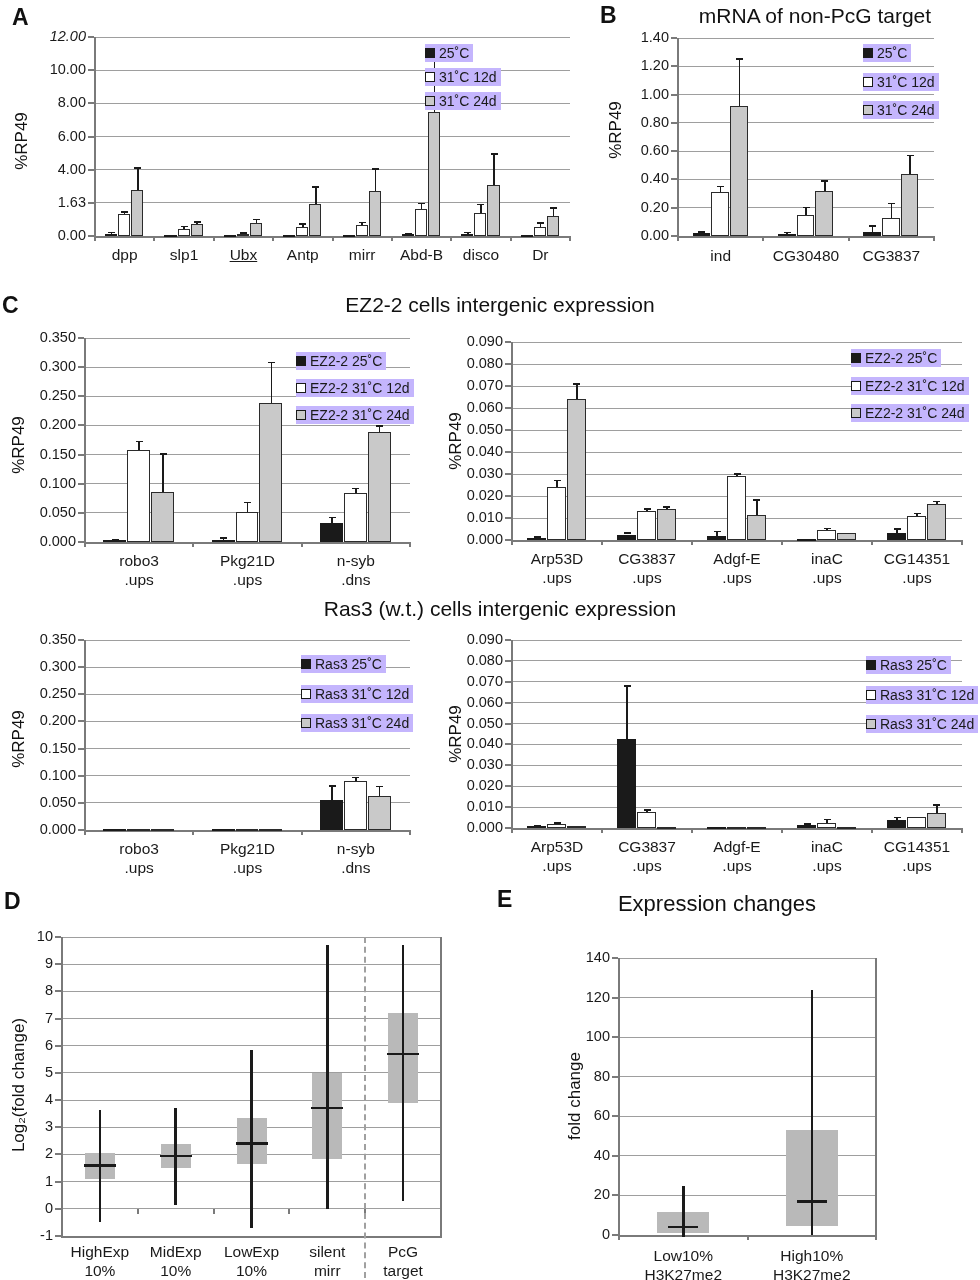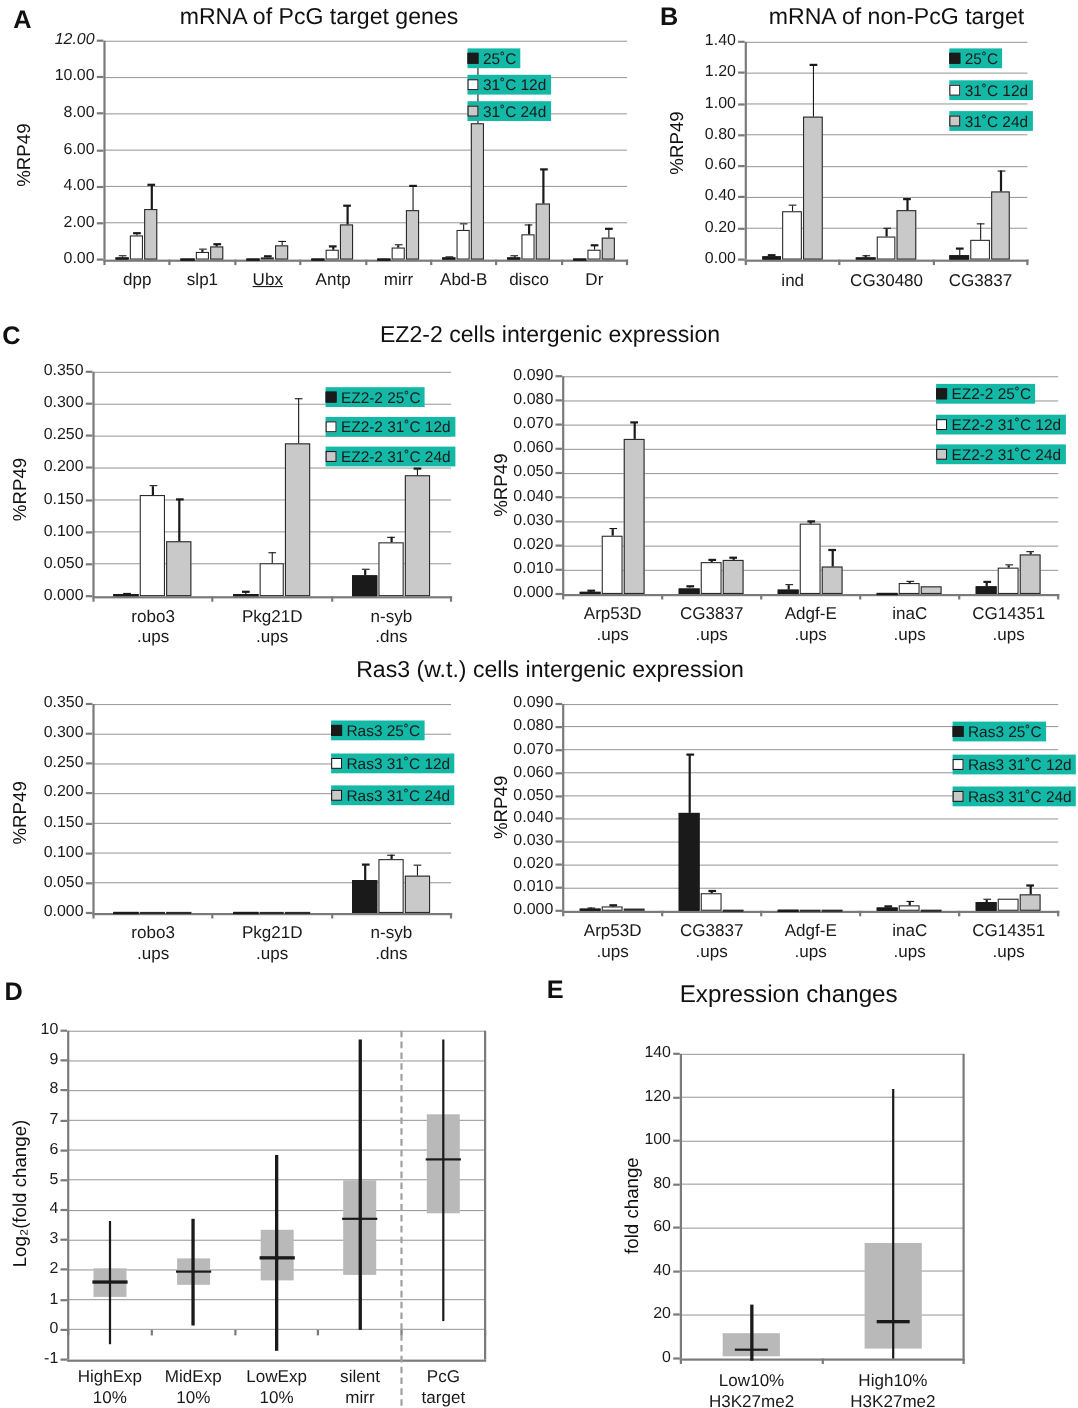--- a/index.html
+++ b/index.html
@@ -23,21 +23,21 @@
   .ytickmark{position:absolute;height:2px;width:6px;background:var(--axis);}
   .xtickmark{position:absolute;width:2px;height:5px;background:var(--axis);}
   .yticklab{position:absolute;text-align:right;font-size:14.5px;width:58px;}
   .catlab{position:absolute;text-align:center;font-size:15.5px;line-height:1.25;white-space:pre-line;}
   .bar{position:absolute;box-sizing:border-box;border:1px solid var(--bar-border);}
   .bar-black{background:var(--bar-black);border-color:var(--bar-black);}
   .bar-white{background:var(--bar-white);}
   .bar-gray{background:var(--bar-gray);}
   .ebar{position:absolute;width:1.5px;background:var(--ink);}
   .ecap{position:absolute;width:7px;height:1.5px;background:var(--ink);}
-  .legrow{position:absolute;display:flex;align-items:center;gap:4px;background:#14b8a6;font-size:14px;padding:1px 4px 1px 0;white-space:nowrap;}
+  .legrow{position:absolute;display:flex;align-items:center;gap:4px;background:#c4b5fd;font-size:14px;padding:1px 4px 1px 0;white-space:nowrap;}
   .sw{width:10px;height:10px;box-sizing:border-box;border:1.5px solid #1a1a1a;display:inline-block;flex:0 0 auto;}
   .sw-black{background:#1a1a1a;}
   .sw-white{background:#ffffff;}
   .sw-gray{background:var(--bar-gray);}
   .box{position:absolute;background:var(--boxfill);}
   .whisker{position:absolute;width:2.5px;background:var(--ink);}
   .median{position:absolute;height:2.5px;background:var(--ink);}
   .sepline{position:absolute;width:0;border-left:2px dashed var(--sep);}
   
   #ltr-a{left:12px;top:4px;}      #title-a{left:40px;top:4px;width:500px;}
@@ -55,28 +55,27 @@
   #ltr-e{left:497px;top:886px;}
   #title-e1{left:507px;top:891px;width:420px;font-size:22px;}
   #title-e2{left:507px;top:919px;width:420px;font-size:22px;}
   #ylab-e{left:495px;top:1086px;width:160px;}  #chart-e{left:470px;top:950px;width:505px;height:330px;}
 </style>
 </head>
 <body>
 
 <div class="figure">
   <div class="panel-letter" id="ltr-a">A</div>
-  <div class="chart-title" id="title-a">mRNA of PcG target genes</div>
   <div class="ylabel" id="ylab-a">%RP49</div>
   <div class="chart" id="chart-a">
       <div class="ytickmark" style="left: 58px; top: 207px;"></div>
       <div class="yticklab" style="left: -2px; top: 199px;">0.00</div>
       <div class="grid" style="left: 65px; top: 174.333px; width: 475px;"></div>
       <div class="ytickmark" style="left: 58px; top: 173.833px;"></div>
-      <div class="yticklab" style="left: -2px; top: 165.833px;">2.00</div>
+      <div class="yticklab" style="left: -2px; top: 165.833px;">1.63</div>
       <div class="grid" style="left: 65px; top: 141.167px; width: 475px;"></div>
       <div class="ytickmark" style="left: 58px; top: 140.667px;"></div>
       <div class="yticklab" style="left: -2px; top: 132.667px;">4.00</div>
       <div class="grid" style="left: 65px; top: 108px; width: 475px;"></div>
       <div class="ytickmark" style="left: 58px; top: 107.5px;"></div>
       <div class="yticklab" style="left: -2px; top: 99.5px;">6.00</div>
       <div class="grid" style="left: 65px; top: 74.8333px; width: 475px;"></div>
       <div class="ytickmark" style="left: 58px; top: 74.3333px;"></div>
       <div class="yticklab" style="left: -2px; top: 66.3333px;">8.00</div>
       <div class="grid" style="left: 65px; top: 41.6667px; width: 475px;"></div>

